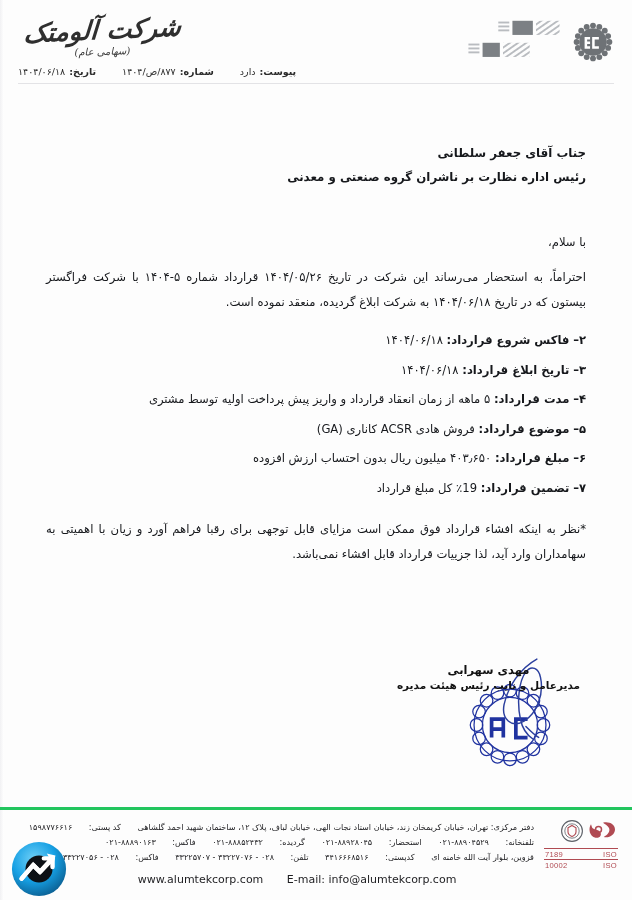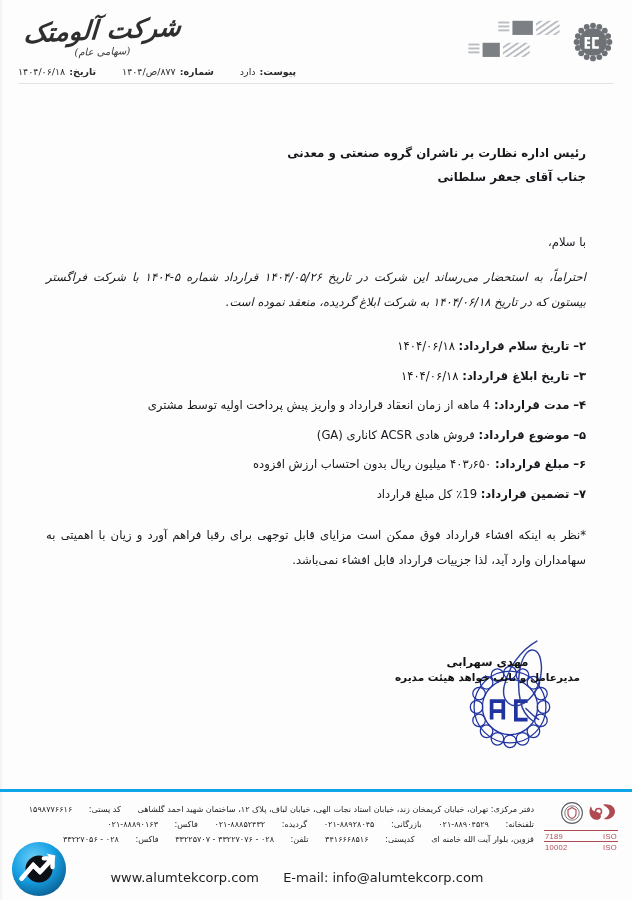--- a/index.html
+++ b/index.html
@@ -118,23 +118,22 @@
   }
   .salutation {
     font-weight: 400;
     margin-top: 42px;
     margin-bottom: 6px;
     font-size: 11.6px;
   }
   .intro {
     text-align: justify;
     text-align-last: right;
-    margin-bottom: 20px;
+    margin-bottom: 14px;
     line-height: 2.15;
-    font-style: italic;
   }
   .terms { list-style: none; margin: 0 0 16px 0; padding: 0; }
   .terms li {
     margin-bottom: 7.5px;
     line-height: 1.9;
     text-align: justify;
     text-align-last: right;
   }
   .terms .t-num { font-weight: 700; }
   .terms .t-key { font-weight: 700; }
@@ -148,21 +147,21 @@
   
   .sign-area {
     position: relative;
     height: 150px;
     flex: 0 0 auto;
     margin-top: 4px;
   }
   .sign-block {
     position: absolute;
     right: 52px;
-    top: 16px;
+    top: 6px;
     text-align: center;
     direction: rtl;
     z-index: 3;
   }
   .signer-name { font-size: 11.5px; font-weight: 700; color: #111; }
   .signer-title { font-size: 10.5px; font-weight: 700; color: #111; margin-top: 2px; }
   .hand-sign {
     position: absolute;
     right: 66px;
     top: -4px;
@@ -175,21 +174,21 @@
     position: absolute;
     right: 76px;
     top: 22px;
     width: 92px;
     height: 92px;
     z-index: 1;
   }
   
   .footer {
     flex: 0 0 auto;
-    border-top: 3px solid #0ea5e9;
+    border-top: 3px solid #22c55e;
     padding: 8px 14px 10px 14px;
     box-sizing: border-box;
     display: flex;
     flex-direction: row-reverse;
     align-items: flex-start;
     gap: 10px;
     position: relative;
     min-height: 78px;
   }
   .f-contact {
@@ -199,22 +198,22 @@
     line-height: 1.85;
     color: #1d1d20;
     flex: 1 1 auto;
     padding-top: 2px;
   }
   .f-row { white-space: nowrap; }
   .f-row .seg { margin-left: 14px; display: inline-block; }
   .f-web {
     direction: ltr;
     text-align: center;
-    font-size: 13px;
-    margin-top: 19px;
+    font-size: 11px;
+    margin-top: 5px;
     color: #1d1d20;
     padding-left: 46px;
   }
   .f-web span { margin: 0 10px; }
   .iso-block {
     flex: 0 0 auto;
     width: 74px;
     padding-top: 2px;
   }
   .iso-logos { display: flex; align-items: center; gap: 4px; height: 26px; }
@@ -320,43 +319,43 @@
       <span class="mf">
         <span class="mk">پیوست:</span>
         <span class="mv">دارد</span>
       </span>
     </div>
     <div class="header-rule"></div>
   </header>
 
   <main class="doc-body">
     <div class="addressee">
+      <div class="ln">جناب آقای جعفر سلطانی</div>
       <div class="ln">رئیس اداره نظارت بر ناشران گروه صنعتی و معدنی</div>
-      <div class="ln">جناب آقای جعفر سلطانی</div>
     </div>
 
     <div class="salutation">با سلام،</div>
 
     <p class="intro">احتراماً، به استحضار می‌رساند این شرکت در تاریخ ۱۴۰۴/۰۵/۲۶ قرارداد شماره ۵-۱۴۰۴ با شرکت فراگستر بیستون که در تاریخ ۱۴۰۴/۰۶/۱۸ به شرکت ابلاغ گردیده، منعقد نموده است.</p>
 
     <ul class="terms">
       <li>
         <span class="t-num">۲–</span>
-        <span class="t-key">تاریخ سلام قرارداد:</span>
+        <span class="t-key">فاکس شروع قرارداد:</span>
         <span class="t-val">۱۴۰۴/۰۶/۱۸</span>
       </li>
       <li>
         <span class="t-num">۳–</span>
         <span class="t-key">تاریخ ابلاغ قرارداد:</span>
         <span class="t-val">۱۴۰۴/۰۶/۱۸</span>
       </li>
       <li>
         <span class="t-num">۴–</span>
         <span class="t-key">مدت قرارداد:</span>
-        <span class="t-val">4 ماهه از زمان انعقاد قرارداد و واریز پیش پرداخت اولیه توسط مشتری</span>
+        <span class="t-val">۵ ماهه از زمان انعقاد قرارداد و واریز پیش پرداخت اولیه توسط مشتری</span>
       </li>
       <li>
         <span class="t-num">۵–</span>
         <span class="t-key">موضوع قرارداد:</span>
         <span class="t-val">فروش هادی ACSR کاناری (GA)</span>
       </li>
       <li>
         <span class="t-num">۶–</span>
         <span class="t-key">مبلغ قرارداد:</span>
         <span class="t-val">۴۰۳٫۶۵۰ میلیون ریال بدون احتساب ارزش افزوده</span>
@@ -367,21 +366,21 @@
         <span class="t-val">19٪ کل مبلغ قرارداد</span>
       </li>
     </ul>
 
     <p class="note">*نظر به اینکه افشاء قرارداد فوق ممکن است مزایای قابل توجهی برای رقبا فراهم آورد و زیان با اهمیتی به سهامداران وارد آید، لذا جزییات قرارداد قابل افشاء نمی‌باشد.</p>
   </main>
 
   <section class="sign-area">
     <div class="sign-block">
       <div class="signer-name">مهدی سهرابی</div>
-      <div class="signer-title">مدیرعامل و نایب خواهد هیئت مدیره</div>
+      <div class="signer-title">مدیرعامل و نایب رئیس هیئت مدیره</div>
     </div>
 
     <span class="hand-sign">
       <svg viewBox="0 0 90 100" width="82" height="96" aria-hidden="true">
         <g fill="none" stroke="#2b3f9e" stroke-width="1.6" stroke-linecap="round">
           <path d="M58 4 C40 14, 26 34, 22 54 C19 70, 30 80, 44 72 C58 64, 66 42, 62 24 C60 14, 52 10, 46 18 C38 28, 36 52, 40 70 C42 80, 48 88, 54 92"></path>
           <path d="M46 78 C52 84, 56 88, 60 90"></path>
         </g>
       </svg>
     </span>
@@ -421,21 +420,21 @@
   <footer class="footer">
     <div class="f-contact">
       <div class="f-row">
         <span class="seg">دفتر مرکزی: تهران، خیابان کریمخان زند، خیابان استاد نجات الهی، خیابان لباف، پلاک ۱۲، ساختمان شهید احمد گلشاهی</span>
         <span class="seg">کد پستی:</span>
         <span class="seg">۱۵۹۸۷۷۶۶۱۶</span>
       </div>
       <div class="f-row">
         <span class="seg">تلفنخانه:</span>
         <span class="seg">۰۲۱-۸۸۹۰۴۵۲۹</span>
-        <span class="seg">بازرگانی:</span>
+        <span class="seg">استحضار:</span>
         <span class="seg">۰۲۱-۸۸۹۲۸۰۴۵</span>
         <span class="seg">گردیده:</span>
         <span class="seg">۰۲۱-۸۸۸۵۲۴۳۲</span>
         <span class="seg">فاکس:</span>
         <span class="seg">۰۲۱-۸۸۸۹۰۱۶۳</span>
       </div>
       <div class="f-row">
         <span class="seg">قزوین، بلوار آیت الله خامنه ای</span>
         <span class="seg">کدپستی:</span>
         <span class="seg">۳۴۱۶۶۶۸۵۱۶</span>

